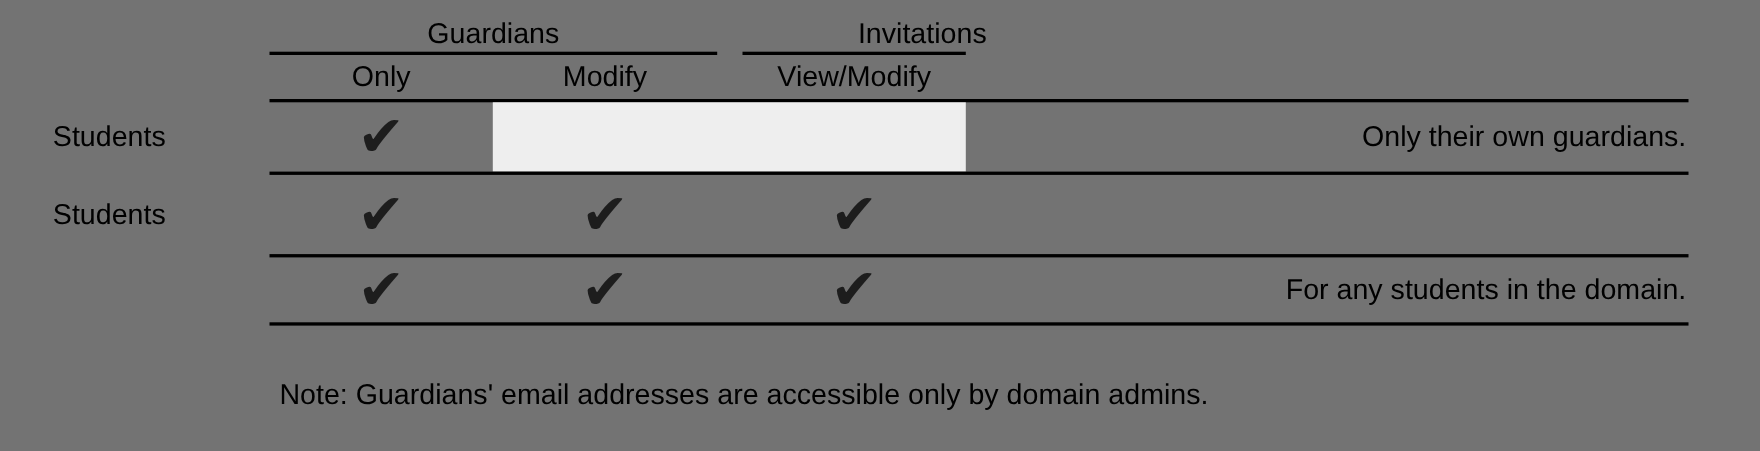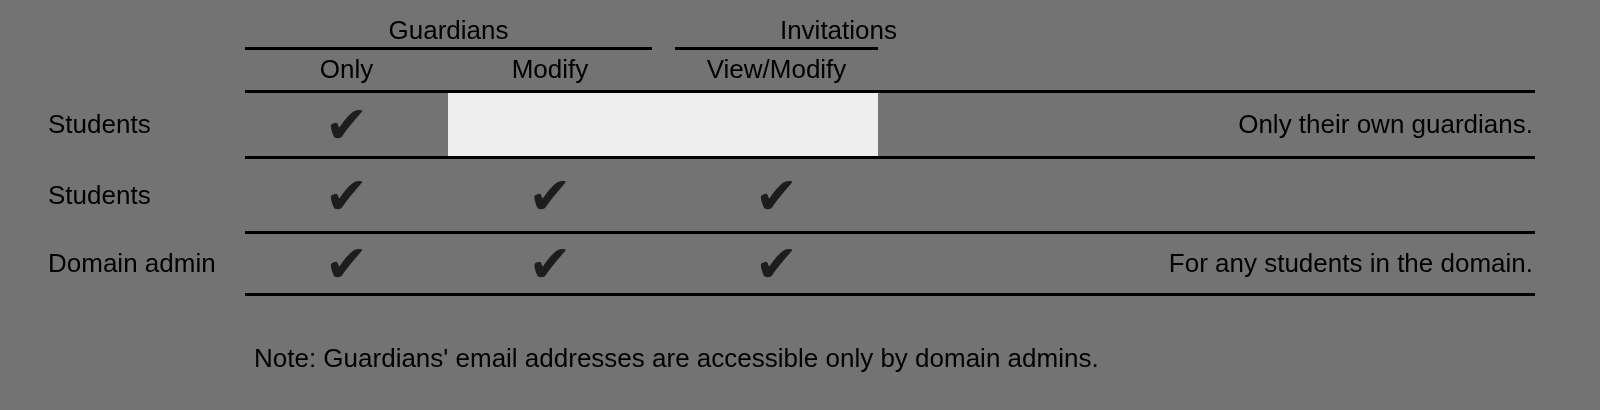--- a/index.html
+++ b/index.html
@@ -118,21 +118,20 @@
         <span class="check">✔</span>
       </div>
     <div class="cell check-vm">
         <span class="check">✔</span>
       </div>
   </div>
 
   <div class="rule" style="left:245px; top:231px; width:1290px;"></div>
 
   <div class="row" style="top:234px; height:59px;">
-    <div class="cell row-label">Domain admin</div>
     <div class="cell check-view">
         <span class="check">✔</span>
       </div>
     <div class="cell check-mod">
         <span class="check">✔</span>
       </div>
     <div class="cell check-vm">
         <span class="check">✔</span>
       </div>
     <div class="cell note">

